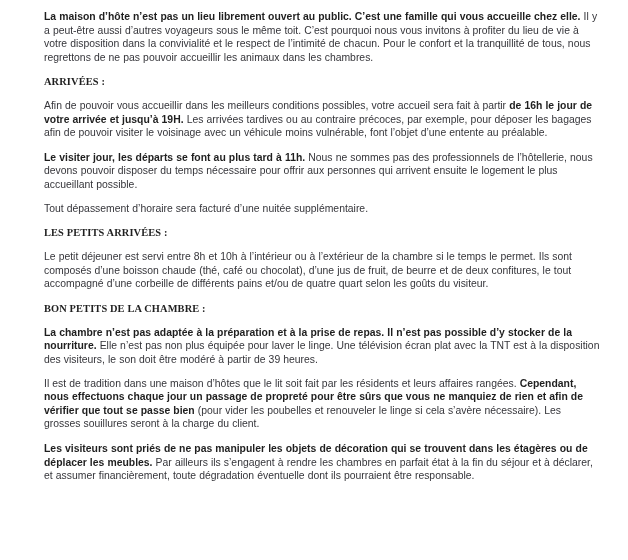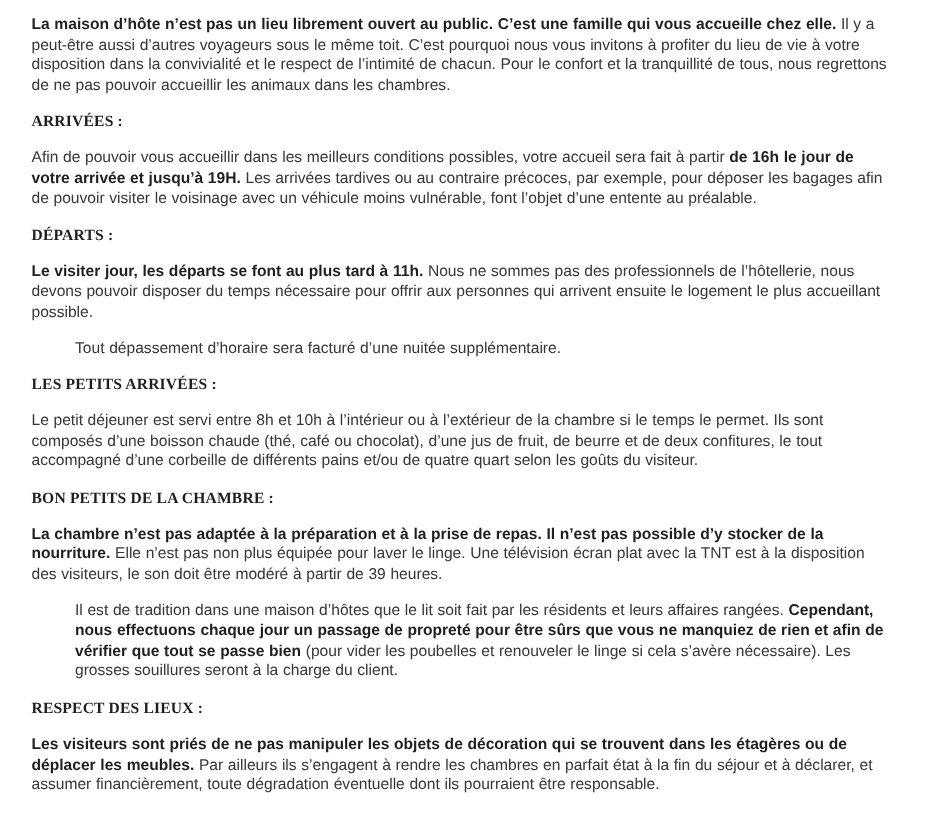--- a/index.html
+++ b/index.html
@@ -13,21 +13,21 @@
     overflow: hidden;
     font-family: "Liberation Sans", "DejaVu Sans", sans-serif;
     color: #2b2b2b;
     -webkit-font-smoothing: antialiased;
   }
   #doc {
     position: relative;
     width: 628px;
     height: 560px;
     box-sizing: border-box;
-    padding: 0 28px 0 21px;
+    padding: 0 28px 0 44px;
     overflow: hidden;
   }
   .section {
     margin: 0;
     padding: 0;
   }
   .section + .section {
     margin-top: 11px;
   }
   .heading {
@@ -44,21 +44,20 @@
     line-height: 13.55px;
     font-weight: 400;
     color: #35353a;
     text-align: left;
     letter-spacing: 0.005px;
     word-spacing: 0.2px;
     max-width: 572px;
   }
   .para + .para {
     margin-top: 0;
-    margin-left: 29px;
   }
   .intro {
     margin-top: 2px;
   }
   .intro .para {
     max-width: 574px;
   }
   
   .lead-bold {
     font-weight: 700;
@@ -73,32 +72,30 @@
   <div class="section intro">
     <p class="para"><span class="lead-bold">La maison d’hôte n’est pas un lieu librement ouvert au public. C’est une famille qui  vous accueille chez elle.</span><span> Il y a peut-être aussi d’autres voyageurs sous le même toit. C’est pourquoi nous vous invitons à profiter du lieu de vie à votre disposition dans la convivialité et le respect de l’intimité de chacun. Pour le confort et la tranquillité de tous, nous regrettons de ne pas pouvoir accueillir les animaux dans les chambres.</span></p>
   </div>
 
   <div id="sections-container">
       <div class="section">
         <div class="heading">ARRIVÉES :</div>
         <p class="para"><span>Afin de pouvoir vous accueillir dans les meilleurs conditions possibles, votre accueil sera fait à partir </span><span style="font-weight: 700; color: rgb(31, 31, 31);">de 16h le jour de votre arrivée et jusqu’à 19H.</span><span> Les arrivées tardives ou au contraire précoces, par exemple, pour déposer les bagages afin de pouvoir visiter le voisinage avec un véhicule moins vulnérable, font l’objet d’une entente au préalable.</span></p>
       </div>
       <div class="section">
-        <div class="heading">DÉPARTS :</div>
         <p class="para"><span style="font-weight: 700; color: rgb(31, 31, 31);">Le visiter jour, les départs se font au plus tard à 11h.</span><span> Nous ne sommes pas des professionnels de l’hôtellerie, nous devons pouvoir disposer du temps nécessaire pour offrir aux personnes qui arrivent ensuite le logement le plus accueillant possible.</span></p>
         <p class="para"><span>Tout dépassement d’horaire sera facturé d’une nuitée supplémentaire.</span></p>
       </div>
       <div class="section">
         <div class="heading">LES PETITS ARRIVÉES :</div>
         <p class="para"><span>Le petit déjeuner est servi entre 8h et 10h à l’intérieur ou à l’extérieur de la chambre si le temps le permet. Ils sont composés d’une boisson chaude (thé, café ou chocolat), d’une jus de fruit, de beurre et de deux confitures, le tout accompagné d’une corbeille de différents pains et/ou de quatre quart selon les goûts du visiteur.</span></p>
       </div>
       <div class="section">
         <div class="heading">BON PETITS DE LA CHAMBRE :</div>
         <p class="para"><span style="font-weight: 700; color: rgb(31, 31, 31);">La chambre n’est pas adaptée à la préparation et à la prise de repas. Il n’est pas possible d’y stocker de la nourriture.</span><span> Elle n’est pas non plus équipée pour laver le linge. Une télévision écran plat avec la TNT est à la disposition des visiteurs, le son doit être modéré à partir de 39 heures.</span></p>
         <p class="para"><span>Il est de tradition dans une maison d’hôtes que le lit soit fait par les résidents et leurs affaires rangées. </span><span style="font-weight: 700; color: rgb(31, 31, 31);">Cependant, nous effectuons chaque jour un passage de propreté pour être sûrs que vous ne manquiez de rien et afin de vérifier que tout se passe bien</span><span> (pour vider les poubelles et renouveler le linge si cela s’avère nécessaire). Les grosses souillures seront à la charge du client.</span></p>
       </div>
       <div class="section">
-        <div class="heading">RESPECT DES LIEUX  :</div>
         <p class="para"><span style="font-weight: 700; color: rgb(31, 31, 31);">Les visiteurs sont priés de ne pas manipuler les objets de décoration qui se trouvent dans les étagères ou de déplacer les meubles.</span><span> Par ailleurs ils s’engagent à rendre les chambres en parfait état à la fin du séjour et à déclarer, et assumer financièrement, toute dégradation éventuelle dont ils pourraient être responsable.</span></p>
       </div>
     </div>
 
 </div>
 
 </body></html>

